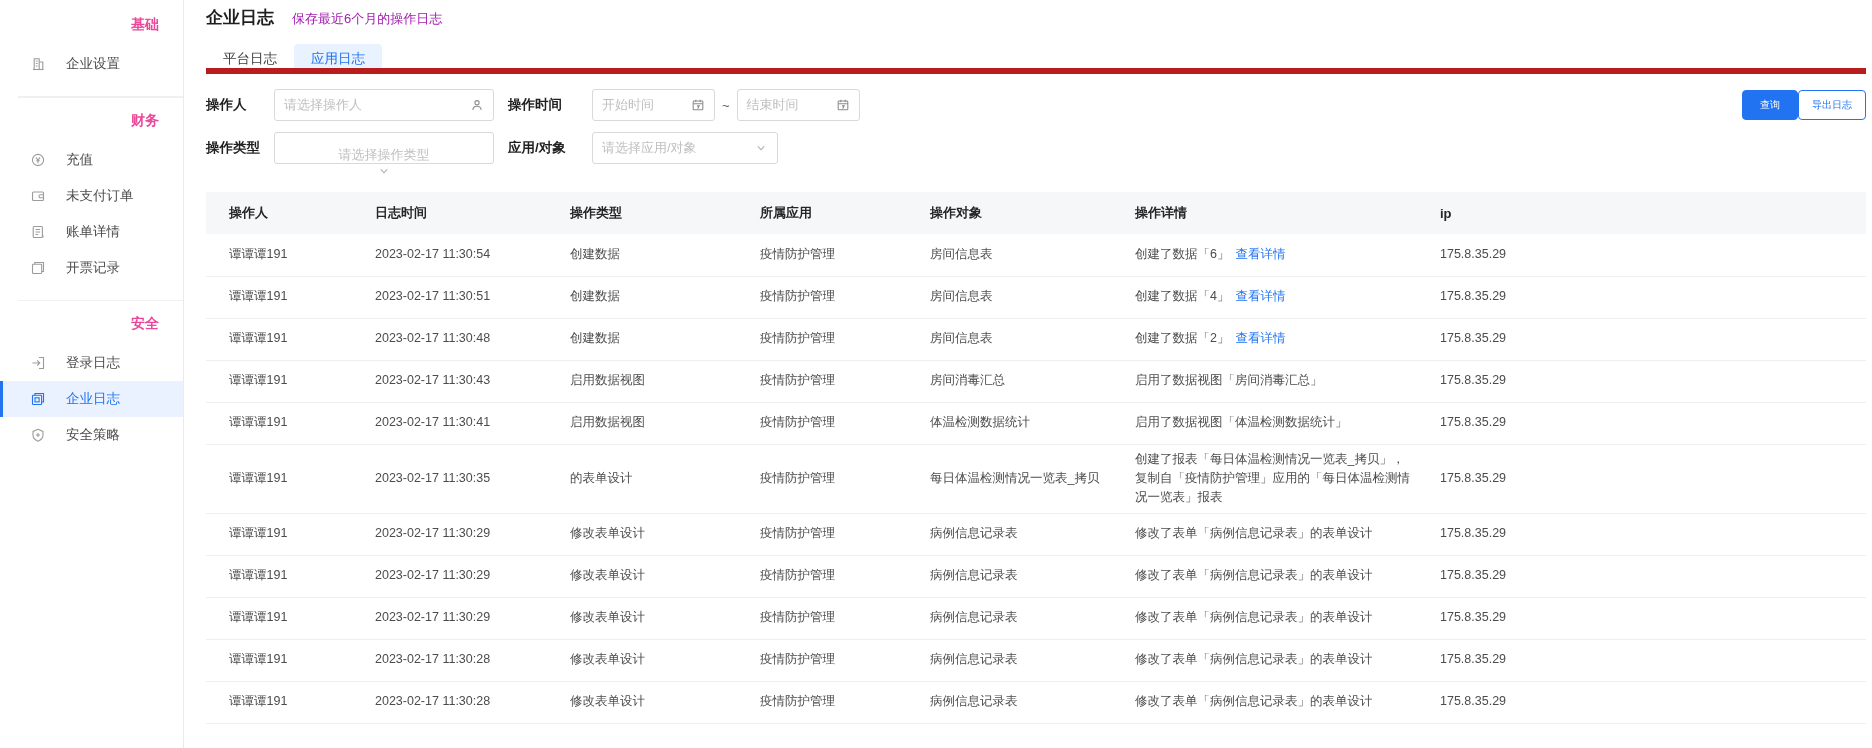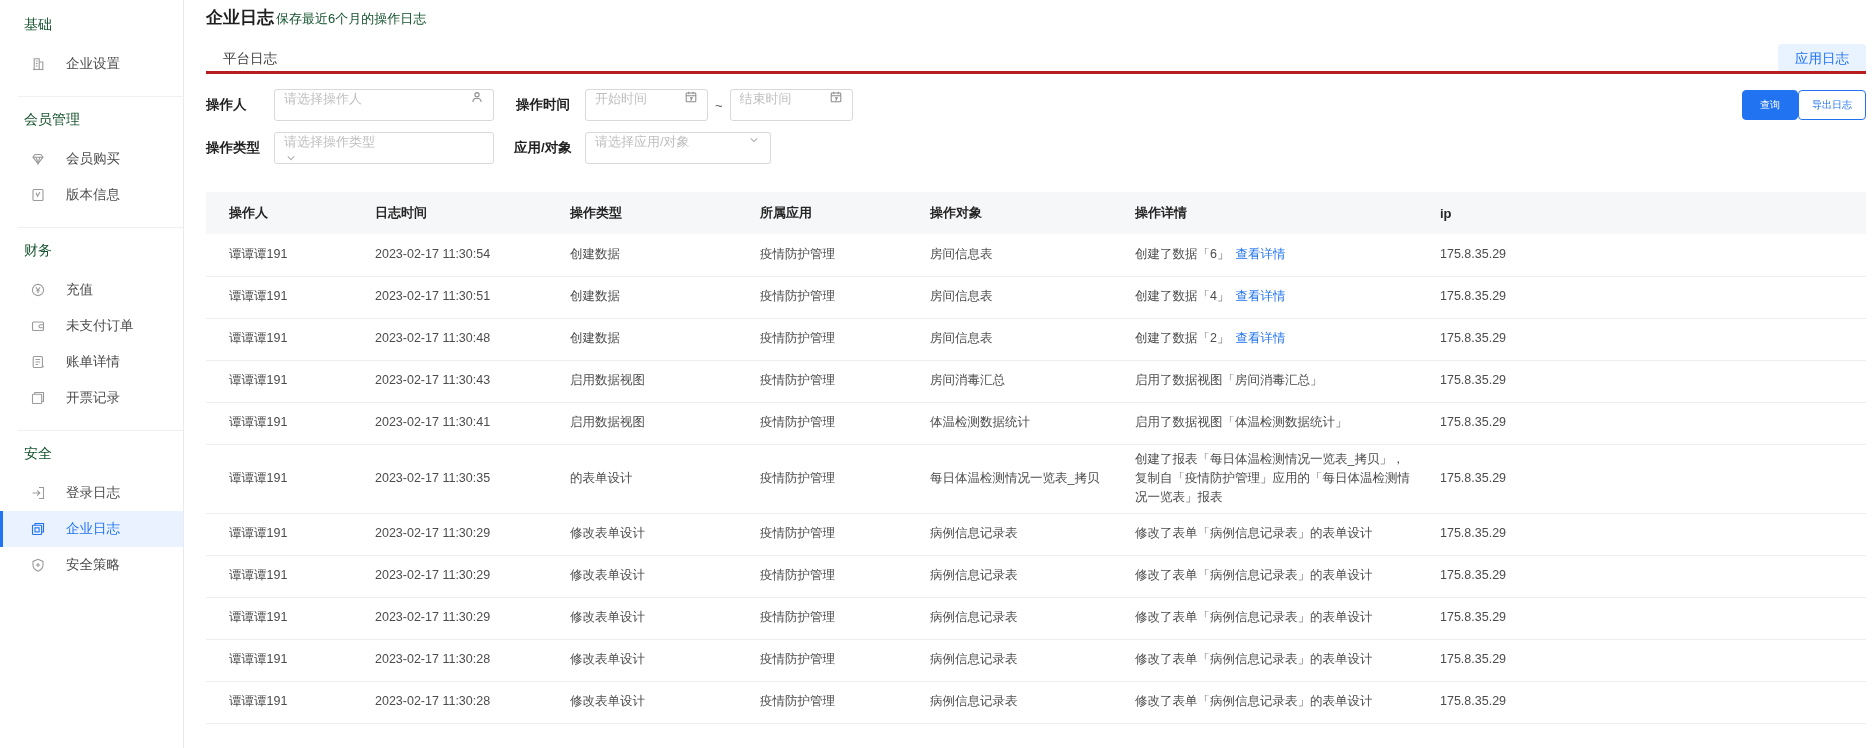--- a/index.html
+++ b/index.html
@@ -13,60 +13,61 @@
 
   
   .sidebar {
     width: 184px; flex: none; height: 100%;
     border-right: 1px solid #e9eaec;
     padding-top: 2px; overflow: hidden;
   }
   .sb-section { padding: 8px 0 14px; }
   .sb-divider { border-top: 1px solid #f0f0f0; margin-left: 18px; }
   .sb-title {
-    font-size: 14px; font-weight: 400; color: #14532d;
+    font-size: 14px; font-weight: 700; color: #ec4899;
     padding: 6px 24px 12px;
+    text-align: right;
   }
   .sb-item {
     height: 36px; display: flex; align-items: center; gap: 20px;
     padding-left: 27px; border-left: 3px solid transparent;
     font-size: 13.5px; color: #4b4b4b; cursor: pointer;
   }
   .sb-item .sb-icon { width: 16px; height: 16px; color: #9b9b9b; display: inline-flex; }
   .sb-item.active {
     background: #eaf2ff; border-left-color: #2173f2; color: #2173f2;
   }
   .sb-item.active .sb-icon { color: #2173f2; }
   .sb-icon svg { width: 16px; height: 16px; }
 
   
   .main { flex: 1; padding: 0 6px 0 22px; min-width: 0; }
   .page-header { display: flex; align-items: baseline; padding-top: 6px; height: 30px; }
   .page-title { font-size: 17px; font-weight: 700; color: #1f1f1f; margin: 0; }
-  .page-subtitle { margin-left: 2px; font-size: 13px; color: #14532d; }
+  .page-subtitle { margin-left: 18px; font-size: 13px; color: #a21caf; }
 
   .tab-bar {
-    margin-top: 14px; border-bottom: 3px solid #b91c1c;
-    display: flex; height: 30px; justify-content: space-between;
+    margin-top: 14px; border-bottom: 6px solid #b91c1c;
+    display: flex; height: 30px;
   }
   .tab {
     padding: 0 17px; line-height: 30px; font-size: 13.5px;
     color: #3c3c3c; cursor: pointer;
   }
   .tab.active { color: #2173f2; background: #e9f2ff; border-radius: 4px 4px 0 0; }
 
   
   .filters { padding-top: 15px; }
   .f-row { display: flex; align-items: center; margin-bottom: 11px; }
   .f-label { width: 68px; flex: none; font-size: 13.5px; font-weight: 700; color: #1f1f1f; }
-  .f-label.wide { width: 84px; margin-left: 7px; text-align: center; }
+  .f-label.wide { width: 84px; margin-left: 14px; }
   .fake-input {
     height: 32px; border: 1px solid #d9d9d9; border-radius: 3px; background: #fff;
-    display: flex; align-items: flex-start; justify-content: space-between;
-    padding: 0 9px; font-size: 13px; cursor: pointer;
+    display: flex; align-items: center; justify-content: space-between;
+    padding: 13px 9px; font-size: 13px; cursor: pointer;
   }
   .fake-input .ph { color: #bfbfbf; }
   .fake-input .f-icon { color: #8c8c8c; display: inline-flex; }
   .fake-input .f-icon.chev { color: #b3b3b3; }
   .f-icon svg { width: 14px; height: 14px; }
   .w-operator { width: 220px; }
   .w-date { width: 123px; }
   .w-type { width: 220px; flex-direction: column; }
   .w-app { width: 186px; }
   .tilde { margin: 0 7px; color: #595959; font-size: 13px; }
@@ -108,41 +109,20 @@
                 <path d="M3 13.5h10.5"></path>
                 <path d="M4.2 13.5V2.8h5v10.7"></path>
                 <path d="M9.2 6h3.6v7.5"></path>
                 <path d="M5.8 5h1.8M5.8 7.5h1.8M5.8 10h1.8"></path>
               </svg>
             </span>
             <span>企业设置</span>
           </div>
         </div>
         <div class="sb-divider"></div>
-        <div class="sb-section">
-          <div class="sb-title">会员管理</div>
-          <div class="sb-item">
-            <span class="sb-icon">
-              <svg viewBox="0 0 16 16" fill="none" stroke="currentColor" stroke-width="1.1">
-                <path d="M3 6.2 5.2 3.5h5.6L13 6.2 8 12.7 3 6.2Z"></path>
-                <path d="M3 6.2h10M6.2 6.2 8 12.7 9.8 6.2"></path>
-              </svg>
-            </span>
-            <span>会员购买</span>
-          </div>
-          <div class="sb-item">
-            <span class="sb-icon">
-              <svg viewBox="0 0 16 16" fill="none" stroke="currentColor" stroke-width="1.1">
-                <rect x="3" y="2.5" width="10" height="11" rx="1"></rect>
-                <path d="M6 5.8l1.6 3.4L9.9 5"></path>
-              </svg>
-            </span>
-            <span>版本信息</span>
-          </div>
-        </div>
         <div class="sb-divider"></div>
         <div class="sb-section">
           <div class="sb-title">财务</div>
           <div class="sb-item">
             <span class="sb-icon">
               <svg viewBox="0 0 16 16" fill="none" stroke="currentColor" stroke-width="1.1">
                 <circle cx="8" cy="8" r="5.6"></circle>
                 <path d="M5.9 5.3 8 8l2.1-2.7M8 8v3.2M6.3 8.8h3.4"></path>
               </svg>
             </span>

